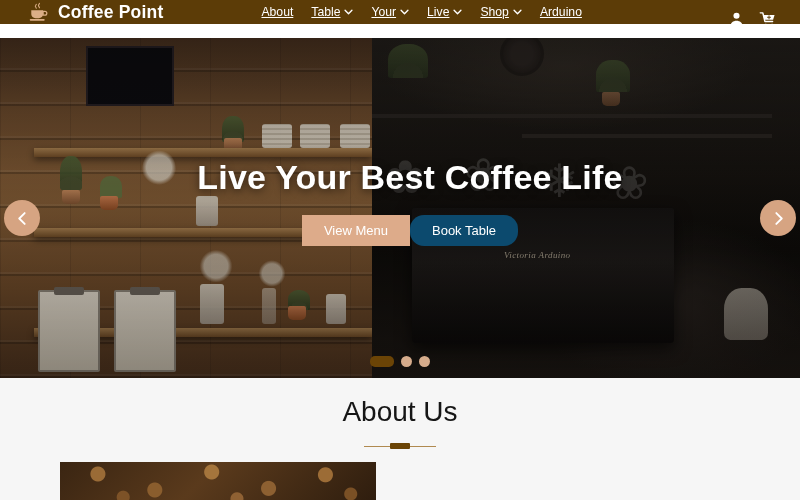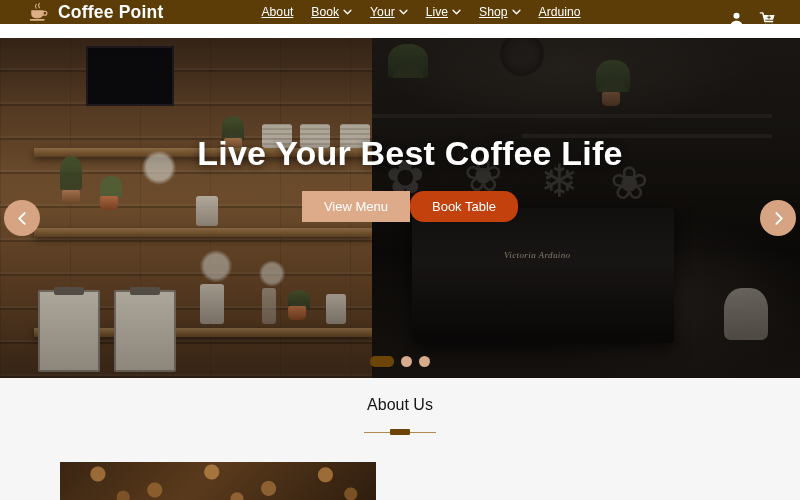--- a/index.html
+++ b/index.html
@@ -160,21 +160,21 @@
   .hero-scrim {
     position: absolute; inset: 0;
     background: linear-gradient(180deg, rgba(0,0,0,.30) 0%, rgba(0,0,0,.12) 40%, rgba(0,0,0,.30) 100%);
   }
 
   
   .hero-content {
     position: absolute; inset: 0;
     display: flex; flex-direction: column;
     align-items: center; justify-content: flex-start;
-    padding-top: 96px;
+    padding-top: 120px;
     z-index: 10;
     margin-left: 20px;
   }
   .hero-title {
     color: #ffffff;
     font-size: 34px;
     font-weight: bold;
     letter-spacing: .2px;
     text-shadow: 0 2px 8px rgba(0,0,0,.55);
     white-space: nowrap;
@@ -193,21 +193,21 @@
   .btn {
     font-size: 13px;
     color: #ffffff;
     padding: 8px 22px;
     border: none;
     cursor: pointer;
     font-family: "Liberation Sans", sans-serif;
     white-space: nowrap;
   }
   .btn-primary { background: #ddab8a; }
-  .btn-secondary { background: #c2410c; border-radius: 14px; }
+  .btn-secondary { background: #0c4a6e; border-radius: 14px; }
 
   
   .arrow {
     position: absolute; top: 162px;
     width: 36px; height: 36px;
     border-radius: 50%;
     background: #d6a482;
     display: flex; align-items: center; justify-content: center;
     z-index: 20; cursor: pointer;
   }
@@ -231,21 +231,21 @@
 
   
   .about {
     position: absolute; top: 378px; left: 0;
     width: 800px; height: 122px;
     background: #f6f6f6;
   }
   .about-title {
     text-align: center;
     padding-top: 18px;
-    font-size: 16px;
+    font-size: 28px;
     color: #161616;
     font-weight: normal;
   }
   .divider {
     margin: 14px auto 0;
     width: 72px; height: 9px;
     position: relative;
   }
   .divider .line {
     position: absolute; top: 4px; left: 0; width: 72px; height: 1px;
@@ -300,21 +300,21 @@
       </svg>
     </span>
     <span class="brand-name">Coffee Point</span>
   </div>
 
   <nav class="nav">
     <a class="nav-item" href="#">
       <span>About</span>
     </a>
     <a class="nav-item" href="#">
-      <span>Book</span>
+      <span>Table</span>
       <span>
         <svg class="caret" viewBox="0 0 10 7">
             <path d="M1 1.5l4 4 4-4" stroke="#fff" stroke-width="1.6" fill="none" stroke-linecap="round" stroke-linejoin="round"></path>
           </svg>
       </span>
     </a>
     <a class="nav-item" href="#">
       <span>Your</span>
       <span>
         <svg class="caret" viewBox="0 0 10 7">

